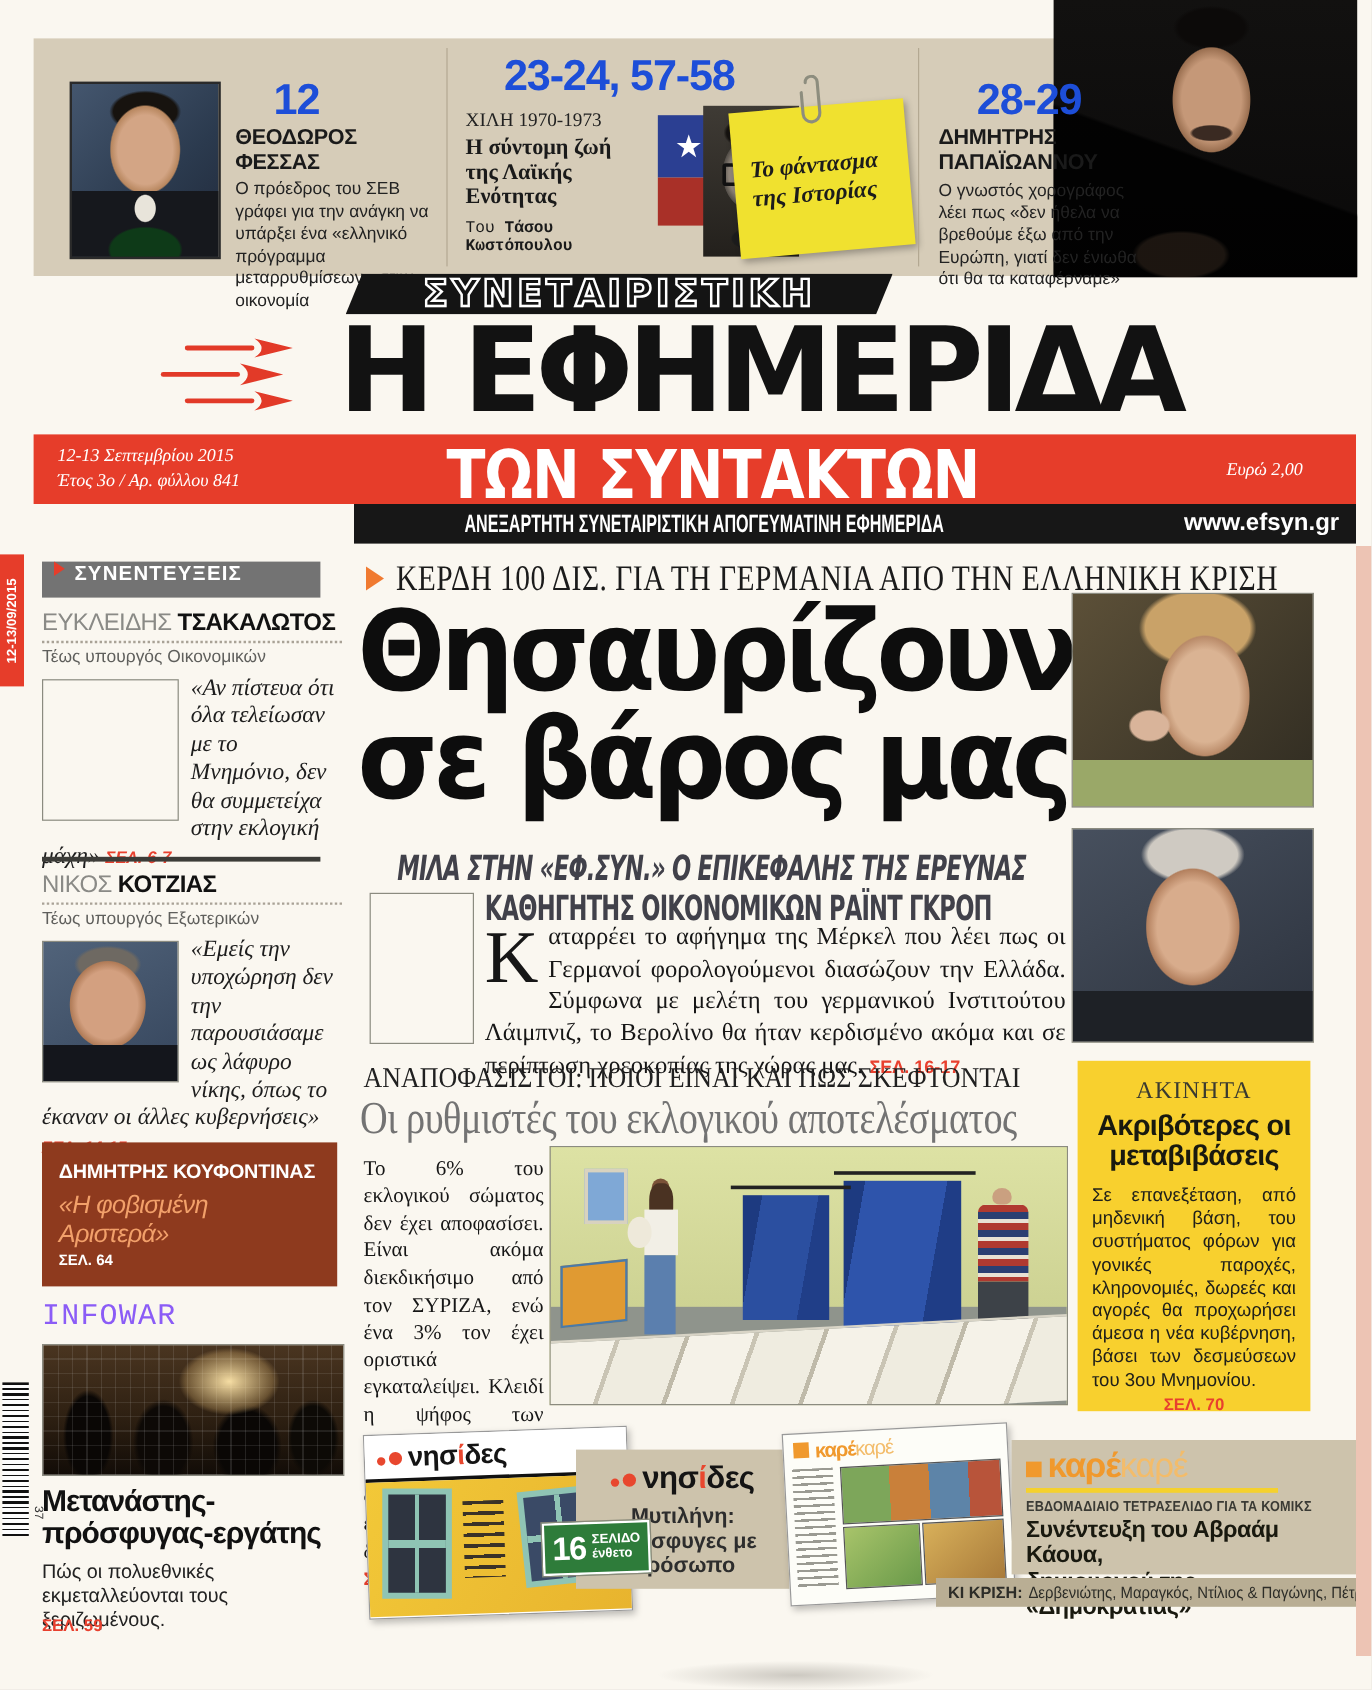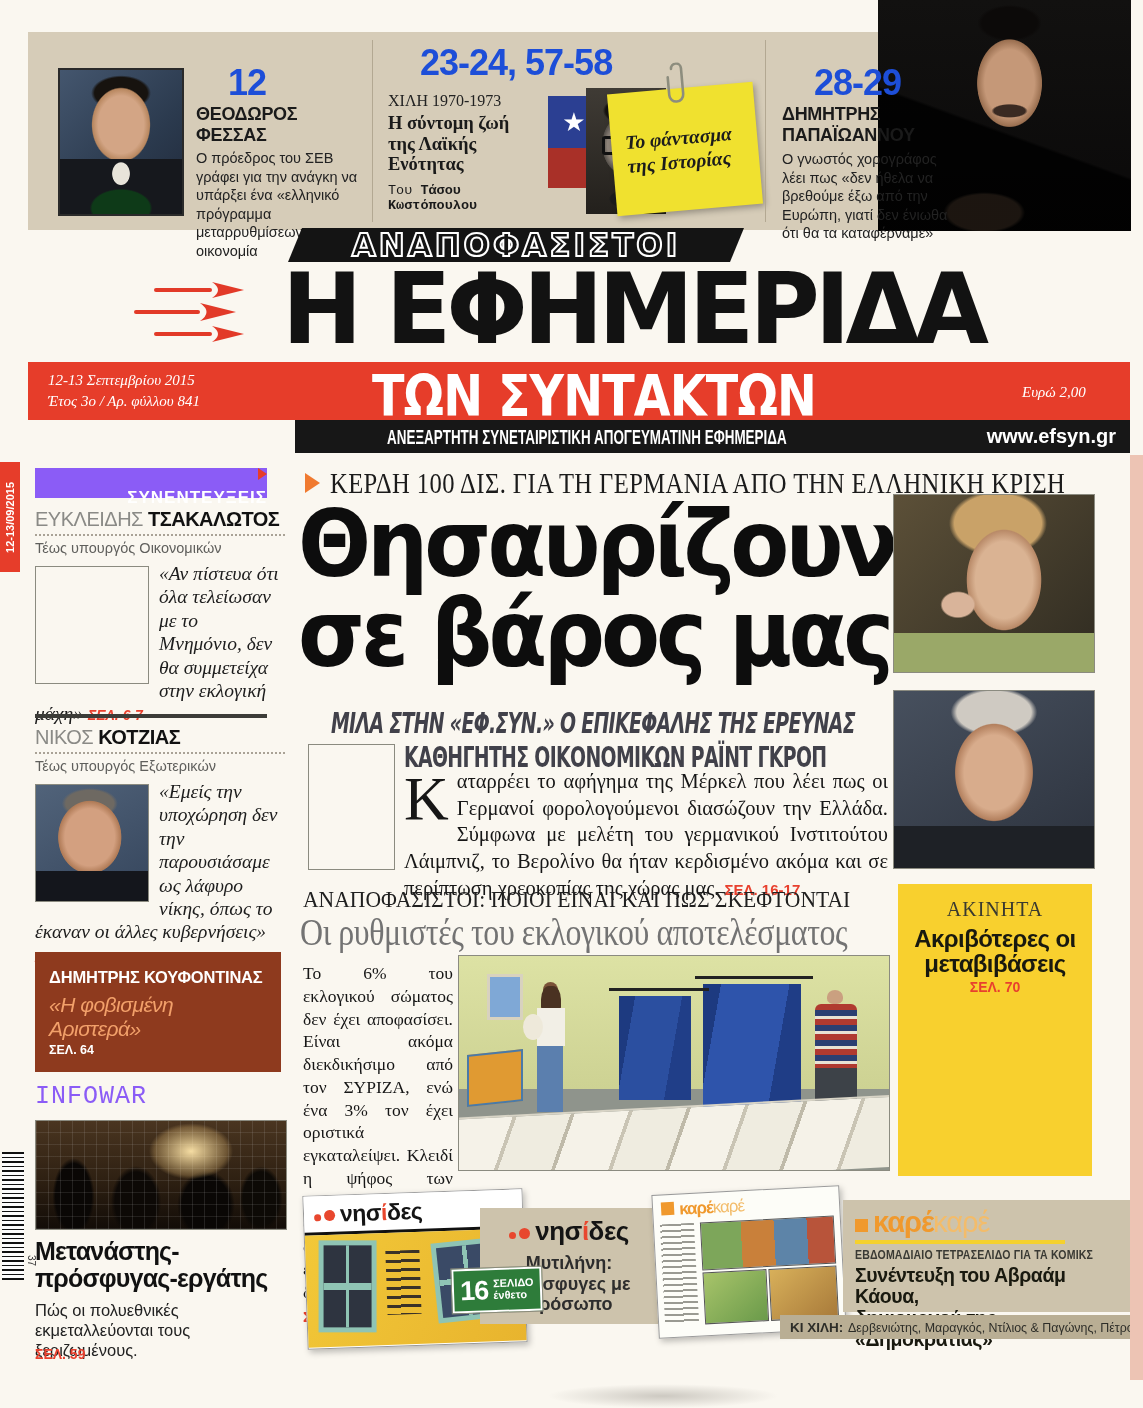--- a/index.html
+++ b/index.html
@@ -28,21 +28,21 @@
               font-size:96px;letter-spacing:-5px;color:#121212;transform:scaleY(1.02);transform-origin:left top;}
   .redband{left:28px;top:362px;width:1102px;height:58px;background:#e63d2a;}
   .blackband{left:295px;top:420px;width:835px;height:33px;background:#171717;display:flex;align-items:center;}
   
   .datetab{left:0;top:462px;width:20px;height:110px;background:#e63d2a;display:flex;align-items:center;justify-content:center;}
   .datetab span{writing-mode:vertical-rl;transform:rotate(180deg);color:#fff;font-size:11px;font-weight:bold;}
   .barcode{left:2px;top:1152px;width:22px;height:128px;
            background:repeating-linear-gradient(180deg,#111 0 2px,#fdfdfd 2px 5px,#111 5px 6px,#fdfdfd 6px 9px);}
   .bcnum{left:26px;top:1255px;font-size:10px;color:#333;writing-mode:vertical-rl;}
   
-  .secbar{left:35px;top:468px;width:232px;height:30px;background:#8b5cf6;display:flex;align-items:flex-end;gap:8px;padding-left:10px;box-sizing:border-box;flex-direction:column;}
+  .secbar{left:35px;top:468px;width:232px;height:30px;background:#737373;display:flex;align-items:flex-start;gap:8px;padding-left:10px;box-sizing:border-box;}
   .secbar .tri{width:0;height:0;border-left:9px solid #e63d2a;border-top:6px solid transparent;border-bottom:6px solid transparent;}
   .secbar span{color:#fff;font-weight:bold;font-size:17px;letter-spacing:1px;}
   .iname{font-size:20px;letter-spacing:-0.5px;border-bottom:2px dotted #a9a296;padding-bottom:3px;}
   .iname .fn{color:#8a8a86;font-weight:normal;}
   .iname .ln{color:#111;font-weight:bold;}
   .irole{font-size:14.5px;color:#5f5f5c;margin-top:4px;}
   .iquote{font-family:"Liberation Serif","DejaVu Serif",serif;font-style:italic;font-size:19.5px;line-height:1.2;color:#1d1d1d;}
   .iphoto{float:left;width:112px;height:116px;margin:4px 10px 2px 0;}
   .divider{left:35px;top:0;width:232px;border-top:4px solid #3c3c38;}
   .redbox{left:35px;top:952px;width:246px;height:120px;background:#8e3a1e;box-sizing:border-box;padding:16px 14px;}
@@ -181,21 +181,21 @@
     <div class="abs" style="left:782px;top:62px;width:176px;">
       <div class="tnum">28-29</div>
       <div class="tname">ΔΗΜΗΤΡΗΣ</div>
       <div class="tname">ΠΑΠΑΪΩΑΝΝΟΥ</div>
       <div class="ttext" style="margin-top:4px;width:182px;">Ο γνωστός χορογράφος λέει πως «δεν ήθελα να βρεθούμε έξω από την Ευρώπη, γιατί δεν ένιωθα ότι θα τα καταφέρναμε»</div>
     </div>
   </section>
 
   <section>
     <div class="abs weekend">
-      <span>ΑΝΑΠΟΦΑΣΙΣΤΟΙ</span>
+      <span>ΣΥΝΕΤΑΙΡΙΣΤΙΚΗ</span>
     </div>
 
     <svg class="abs" style="left:128px;top:278px;" width="152" height="72" viewBox="0 0 152 72">
       <g fill="#e23a28">
         <rect x="26" y="10" width="58" height="4" rx="2"></rect>
           <path d="M84 4 L116 12 L84 20 Q96 12 84 4 Z"></path>
         <rect x="6" y="32" width="66" height="4" rx="2"></rect>
           <path d="M72 25 L108 34 L72 43 Q85 34 72 25 Z"></path>
         <rect x="26" y="54" width="58" height="4" rx="2"></rect>
           <path d="M84 48 L116 56 L84 64 Q96 56 84 48 Z"></path>
@@ -347,20 +347,21 @@
       <div class="abs" style="left:64px;top:58px;width:20px;height:26px;background:#eee9da;border-radius:50%;"></div>
       <div class="abs" style="left:78px;top:90px;width:26px;height:66px;background:#5b7fae;"></div>
       <div class="abs" style="left:-10px;top:150px;width:460px;height:70px;background:
            repeating-linear-gradient(95deg,#f5f2e8 0 54px,#c9c4b4 54px 58px,#efece0 58px 112px,#bfbaa9 112px 116px);
            transform:rotate(-3deg) skewX(-18deg);border-top:2px solid #d8d4c6;"></div>
     </div>
 
     <div class="abs ybox">
       <div class="yk">ΑΚΙΝΗΤΑ</div>
       <div class="yh">Ακριβότερες οι μεταβιβάσεις</div>
+      <div class="yb">Σε επανεξέταση, από μηδενική βάση, του συστήματος φόρων για γονικές παροχές, κληρονομιές, δωρεές και αγορές θα προχωρήσει άμεσα η νέα κυβέρνηση, βάσει των δεσμεύσεων του 3ου Μνημονίου.</div>
       <div class="yp pgref" style="font-size:14px;">ΣΕΛ. 70</div>
     </div>
   </section>
 
   <section>
 
     <div class="abs nis-cover">
       <div style="height:36px;background:#fff;display:flex;align-items:center;padding-left:10px;border-bottom:3px solid #111;">
         <span class="nis-logo" style="font-size:23px;font-weight:bold;letter-spacing:-0.5px;"><span class="dot1"></span><span class="dot2"></span><b>νησ</b><span class="iota">ί</span><b>δες</b></span>
       </div>
@@ -404,20 +405,20 @@
     <div class="abs kare-panel">
       <div class="kare-logo"><span class="sq"></span><span class="b">καρέ</span><span class="l">καρέ</span></div>
       <div class="kare-rule"></div>
       <div class="kare-kicker nowrap"><span class="cx" style="transform:scaleX(.88);">ΕΒΔΟΜΑΔΙΑΙΟ ΤΕΤΡΑΣΕΛΙΔΟ ΓΙΑ ΤΑ ΚΟΜΙΚΣ</span></div>
       <div class="kare-head">
         <div>Συνέντευξη του Αβραάμ Κάουα,</div>
         <div>δημιουργού της «Δημοκρατίας»</div>
       </div>
     </div>
     <div class="abs alsobar nowrap">
-      <span class="al">ΚΙ ΧΙΛΗ:</span>
+      <span class="al">ΚΙ ΚΡΙΣΗ:</span>
       <span class="at cx" style="transform:scaleX(.92);">Δερβενιώτης, Μαραγκός, Ντίλιος &amp; Παγώνης, Πέτρου και Καμένος</span>
     </div>
   </section>
 
   <div class="abs edge"></div>
   <div class="abs bshadow"></div>
 </div>
 
 </body></html>

